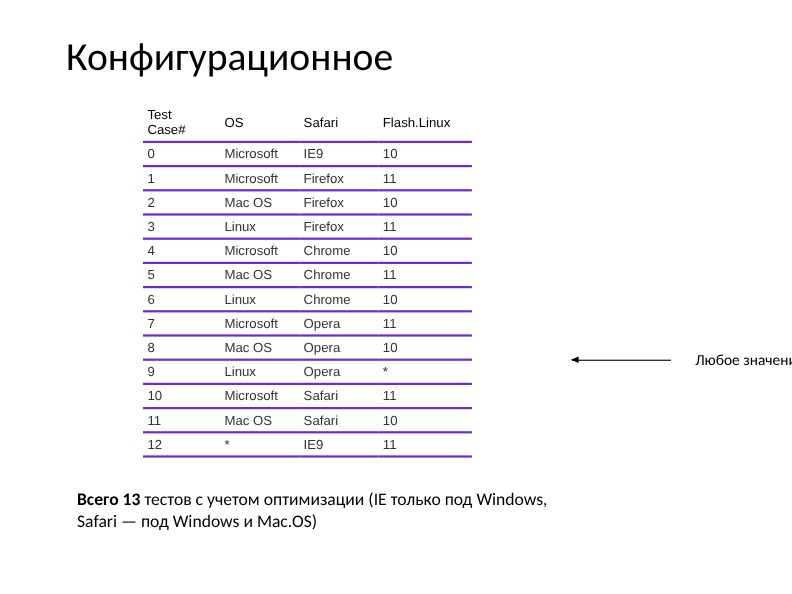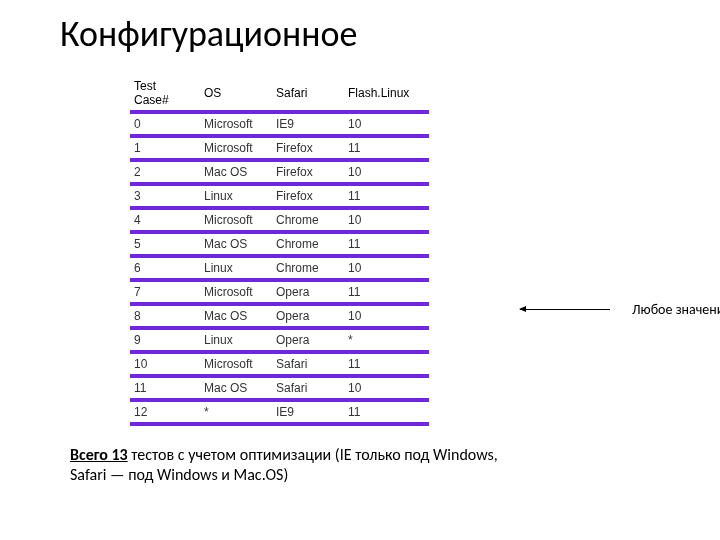--- a/index.html
+++ b/index.html
@@ -5,21 +5,21 @@
   body {
     margin: 0;
     width: 720px;
     height: 540px;
     background: #fff;
     font-family: Calibri, Arial, sans-serif;
     color: #000;
     position: relative;
   }
   .slide {
-    padding: 12px 60px 20px 60px;
+    padding: 30px 60px 20px 60px;
     box-sizing: border-box;
     width: 100%;
     height: 100%;
     position: relative;
   }
   h1 {
     font-size: 36px;
     font-weight: 400;
     margin: 0 0 20px 0;
   }
@@ -27,21 +27,21 @@
     margin-left: 70px;
     position: relative;
   }
   table {
     border-collapse: collapse;
     font-family: Arial, sans-serif;
     font-size: 12px;
     color: #333;
   }
   th, td {
-    border-bottom: 4px solid #6d28d9;
+    border-bottom: 2px solid #6d28d9;
     padding: 3px 8px 3px 4px;
     text-align: left;
     font-weight: 400;
   }
   th {
     color: #000;
   }
   col.c0 { width: 70px; }
   col.c1 { width: 72px; }
   col.c2 { width: 72px; }
@@ -75,21 +75,21 @@
     white-space: nowrap;
   }
   .summary {
     position: absolute;
     left: 70px;
     bottom: 55px;
     font-size: 16px;
     line-height: 1.25;
     max-width: 460px;
   }
-  .summary b { font-weight: 700; text-decoration: underline; }
+  .summary b { font-weight: 700; }
 </style>
 </head>
 <body>
 
 <div class="slide">
   <h1>Конфигурационное</h1>
 
   <div class="table-wrap">
     <table>
       <colgroup>

